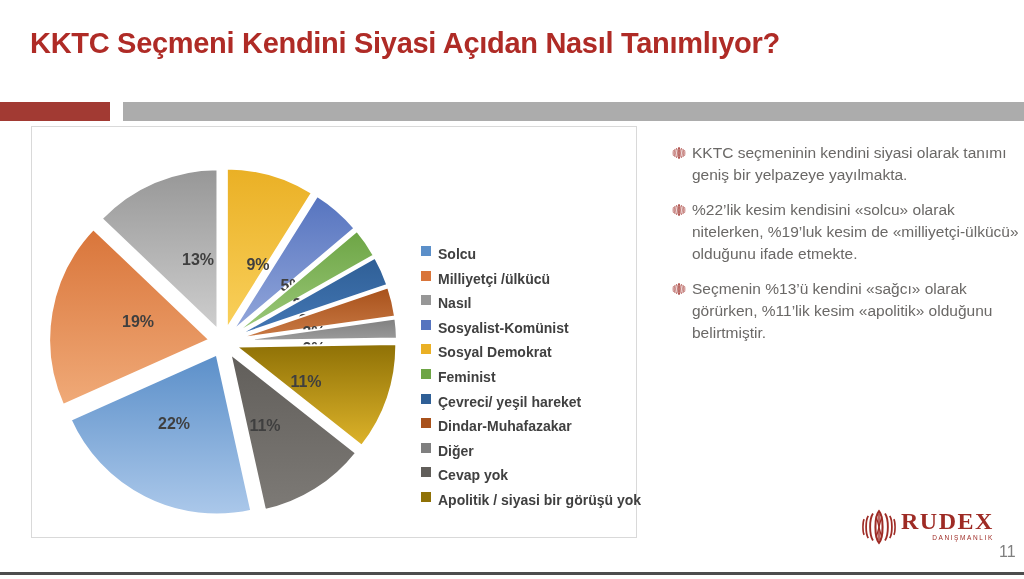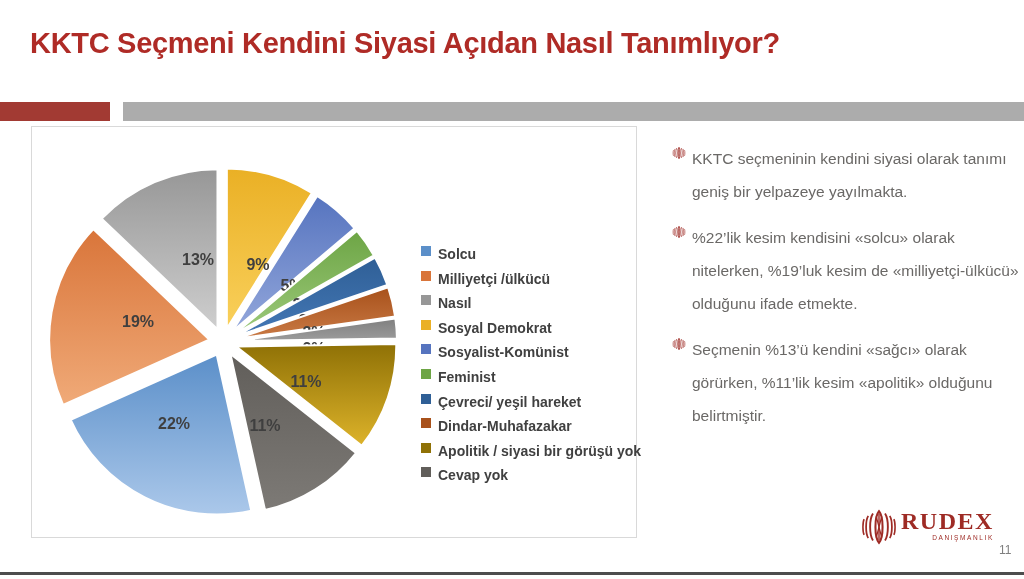--- a/index.html
+++ b/index.html
@@ -82,21 +82,21 @@
     margin-bottom: 13px;
   }
   .bullet {
     width: 14px; height: 14px;
     flex: 0 0 auto;
     margin-top: 4px;
     margin-right: 6px;
   }
   .itext {
     font-size: 15.5px;
-    line-height: 33px;
+    line-height: 22px;
     color: #6A6866;
   }
   .footer-rule {
     position: absolute;
     left: 0; top: 572px;
     width: 1024px; height: 3px;
     background: #4D4D4D;
   }
   .footer-logo {
     position: absolute;
@@ -117,21 +117,21 @@
   .brand-sub {
     font-size: 6.5px;
     letter-spacing: 1.6px;
     color: #9E2B25;
     text-align: right;
     margin-top: 0px;
   }
   .page-number {
     position: absolute;
     left: 999px; top: 543px;
-    font-size: 12px;
+    font-size: 16px;
     color: #7F7F7F;
   }
 </style>
 </head>
 <body>
 
 <svg width="0" height="0" style="position:absolute" aria-hidden="true">
   <defs>
     <g id="rudex-mark" fill="none" stroke="#9E2B25">
       <path d="M12,2 C15,5.5 15,18.5 12,22 C9,18.5 9,5.5 12,2 Z" stroke-width="1.3"></path>
@@ -232,46 +232,50 @@
         </div>
         <div class="legend-item">
           <span class="legend-swatch" style="background: rgb(217, 117, 58);"></span>
           <span class="legend-label">Milliyetçi /ülkücü</span>
         </div>
         <div class="legend-item">
           <span class="legend-swatch" style="background: rgb(151, 151, 151);"></span>
           <span class="legend-label">Nasıl</span>
         </div>
         <div class="legend-item">
+          <span class="legend-swatch" style="background: rgb(86, 116, 191);"></span>
+          <span class="legend-label">Sosyalist-Komünist</span>
+        </div>
+        <div class="legend-item">
           <span class="legend-swatch" style="background: rgb(234, 176, 37);"></span>
           <span class="legend-label">Sosyal Demokrat</span>
         </div>
         <div class="legend-item">
-          <span class="legend-swatch" style="background: rgb(86, 116, 191);"></span>
-          <span class="legend-label">Sosyalist-Komünist</span>
-        </div>
-        <div class="legend-item">
           <span class="legend-swatch" style="background: rgb(109, 165, 69);"></span>
           <span class="legend-label">Feminist</span>
         </div>
         <div class="legend-item">
           <span class="legend-swatch" style="background: rgb(47, 95, 150);"></span>
           <span class="legend-label">Çevreci/ yeşil hareket</span>
         </div>
         <div class="legend-item">
           <span class="legend-swatch" style="background: rgb(168, 81, 27);"></span>
           <span class="legend-label">Dindar-Muhafazakar</span>
         </div>
         <div class="legend-item">
+          <span class="legend-swatch" style="background: rgb(127, 127, 127);"></span>
+          <span class="legend-label">Diğer</span>
+        </div>
+        <div class="legend-item">
+          <span class="legend-swatch" style="background: rgb(97, 94, 90);"></span>
+          <span class="legend-label">Cevap yok</span>
+        </div>
+        <div class="legend-item">
           <span class="legend-swatch" style="background: rgb(143, 113, 6);"></span>
           <span class="legend-label">Apolitik / siyasi bir görüşü yok</span>
-        </div>
-        <div class="legend-item">
-          <span class="legend-swatch" style="background: rgb(97, 94, 90);"></span>
-          <span class="legend-label">Cevap yok</span>
         </div>
       </div>
   </div>
 
   <div class="insights" id="insights">
       <div class="insight-item">
         <svg class="bullet" viewBox="0 0 24 24">
           <use href="#rudex-mark"></use>
         </svg>
         <span class="itext">KKTC seçmeninin kendini siyasi olarak tanımı geniş bir yelpazeye yayılmakta.</span>

